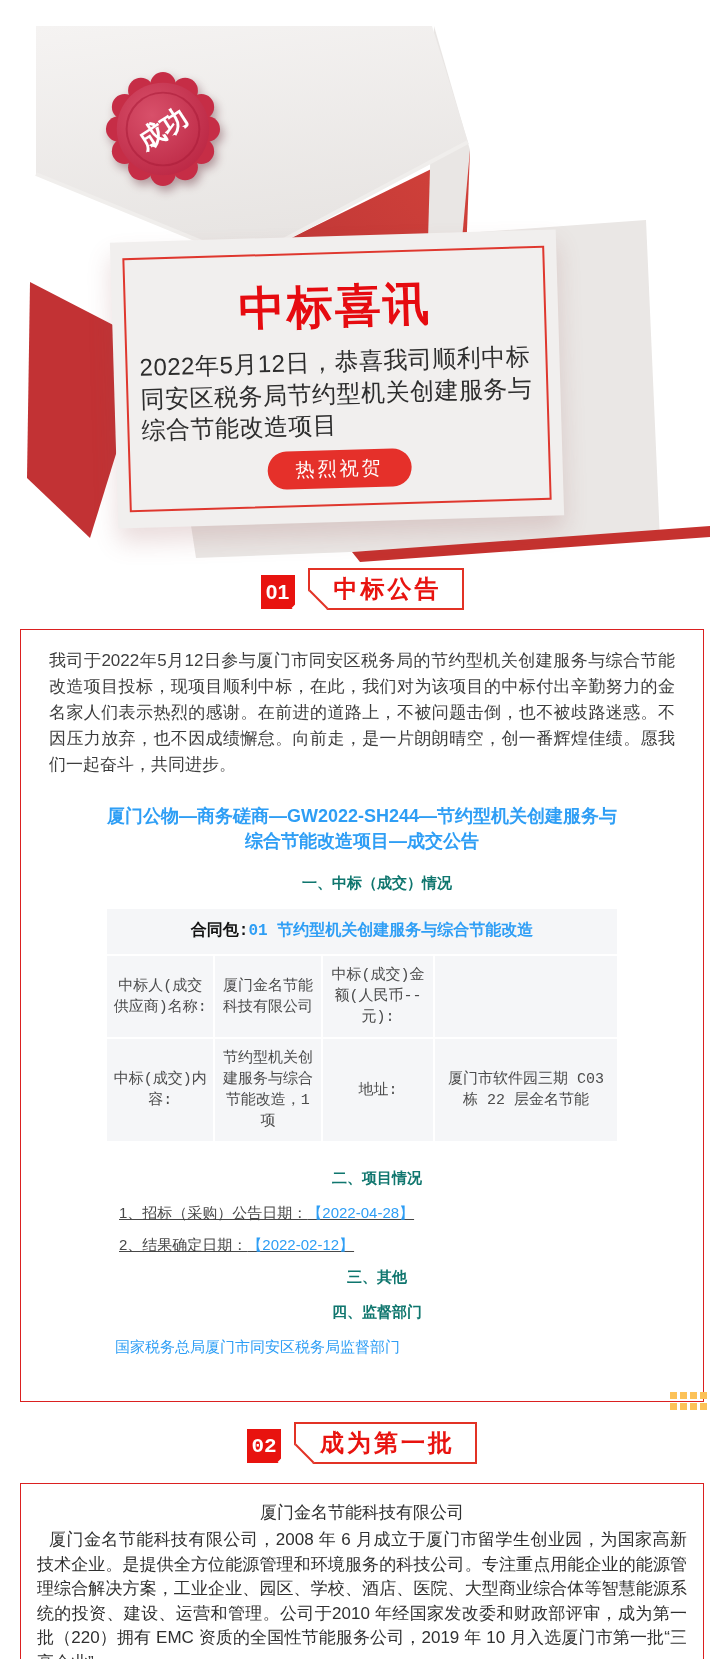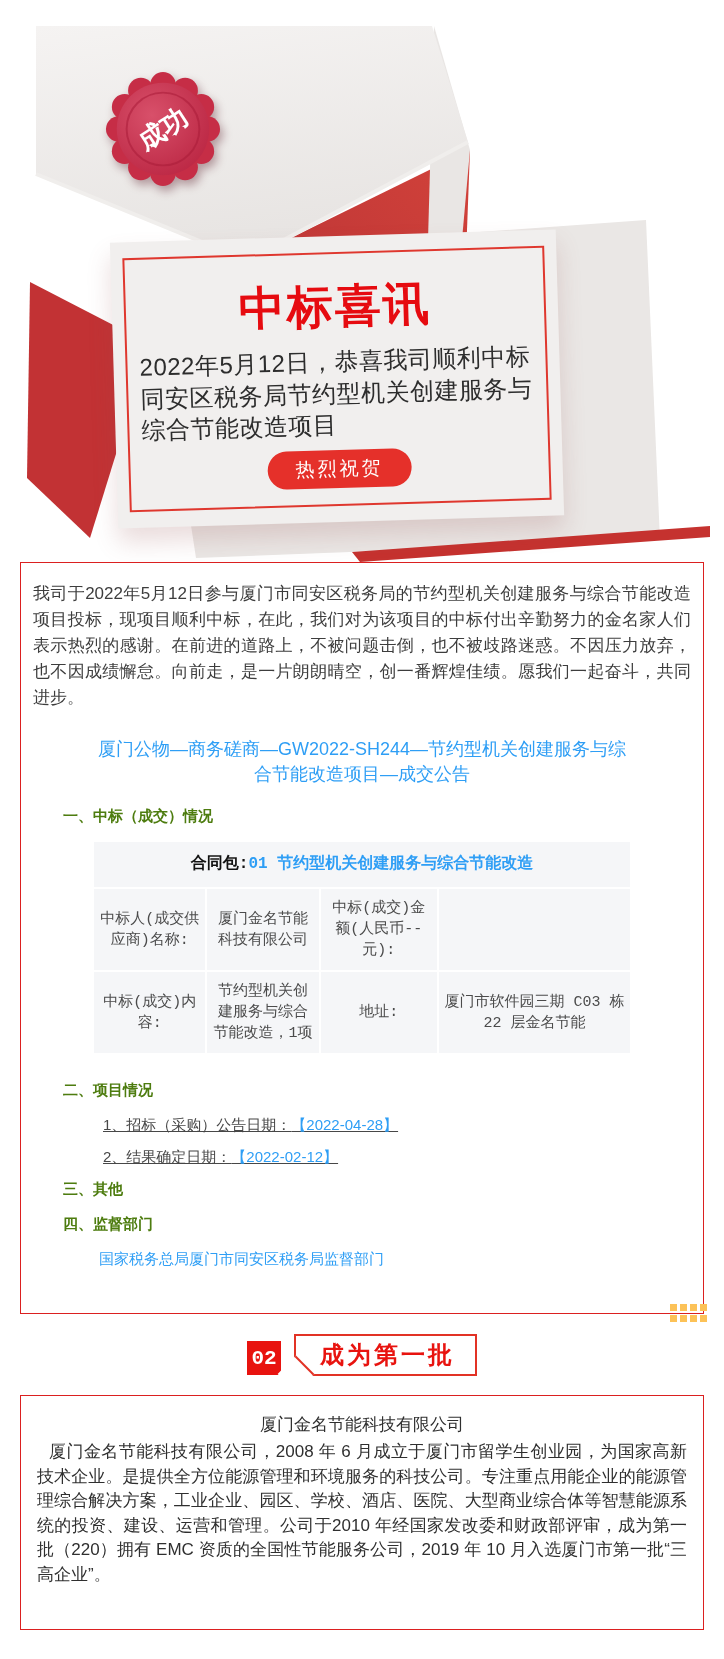--- a/index.html
+++ b/index.html
@@ -31,25 +31,25 @@
   .sec-label { position:relative; margin-left:13px; border:2px solid #e23225; color:#e8130f;
                font-weight:bold; font-size:24px; letter-spacing:3px; height:42px;
                display:flex; align-items:center; padding:0 20px 0 24px; }
   .sec-label .ysq { position:absolute; top:-5px; right:-5px; width:11px; height:11px;
                     background:#fbc153; z-index:-1; }
   .sec-label .cut { position:absolute; left:-13px; bottom:-13px; width:26px; height:26px;
                     background:#ffffff; border-top:2px solid #e23225; transform:rotate(45deg); }
 
   
   .content-box { margin:0 20px; border:1px solid #db2020; background:#fff; position:relative; }
-  .box1 { padding:18px 12px 44px; }
+  .box1 { padding:18px 28px 44px; }
   .intro { font-size:17px; color:#3d3d3d; line-height:26px; text-align:justify; }
-  .notice-title { margin:26px 56px 18px; text-align:center; color:#2e9ef5; font-weight:normal;
+  .notice-title { margin:26px 56px 18px; text-align:center; color:#2e9ef5; font-weight:bold;
                   font-size:18px; line-height:25px; }
-  .nheading { font-size:15px; font-weight:bold; color:#4d7c0f; margin:0 0 14px 30px; line-height:21px; }
+  .nheading { font-size:15px; font-weight:bold; color:#0f766e; margin:0 0 14px 30px; line-height:21px;text-align:center; }
   .bid-table { width:82%; margin:4px auto 24px; border-collapse:separate; border-spacing:2px;
                font-size:15px; }
   .bid-table td { background:#f5f6f8; text-align:center; padding:9px 5px; color:#4b4b4b; line-height:21px;font-family:Liberation Mono, monospace; }
   .bid-table td.th { padding:12px 6px; }
   .bid-table .b { font-weight:bold; color:#111; font-size:16px; }
   .bid-table .th .blue { font-weight:bold; font-size:16px; }
   .blue { color:#2e9ef5; }
   .item { font-size:15px; color:#474747; margin:0 0 11px 70px; line-height:21px;text-decoration:underline; }
   .note { font-size:15px; margin:0 0 11px 66px; line-height:21px; }
   .box1 > .last { margin-bottom:0; }
@@ -123,20 +123,28 @@
 
     <div class="hero-card">
       <div class="card-border">
         <div class="hero-title">中标喜讯</div>
         <div class="hero-body">2022年5月12日，恭喜我司顺利中标同安区税务局节约型机关创建服务与综合节能改造项目</div>
         <div class="hero-btn">热烈祝贺</div>
       </div>
     </div>
   </div>
 
+  <div class="section-header">
+    <div class="sec-num">01</div>
+    <div class="sec-label">
+      <span class="ysq"></span>
+      <span class="cut"></span>
+      <span>中标公告</span>
+    </div>
+  </div>
 
   <div class="content-box box1">
     <p class="intro">我司于2022年5月12日参与厦门市同安区税务局的节约型机关创建服务与综合节能改造项目投标，现项目顺利中标，在此，我们对为该项目的中标付出辛勤努力的金名家人们表示热烈的感谢。在前进的道路上，不被问题击倒，也不被歧路迷惑。不因压力放弃，也不因成绩懈怠。向前走，是一片朗朗晴空，创一番辉煌佳绩。愿我们一起奋斗，共同进步。</p>
 
     <h2 class="notice-title">厦门公物—商务磋商—GW2022-SH244—节约型机关创建服务与综合节能改造项目—成交公告</h2>
 
     <h3 class="nheading">一、中标（成交）情况</h3>
 
     <table class="bid-table">
       <colgroup>

